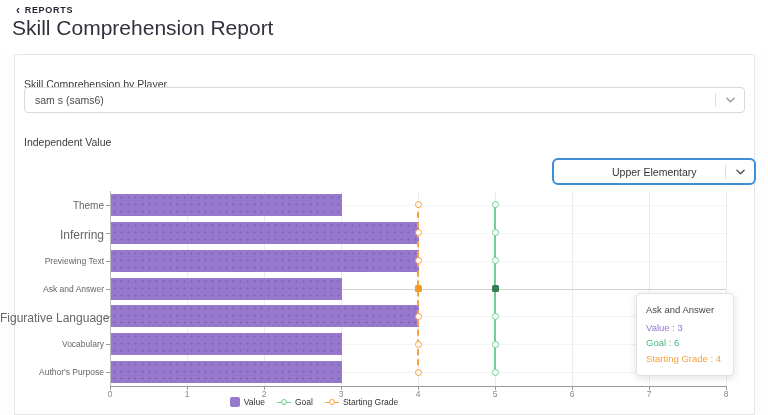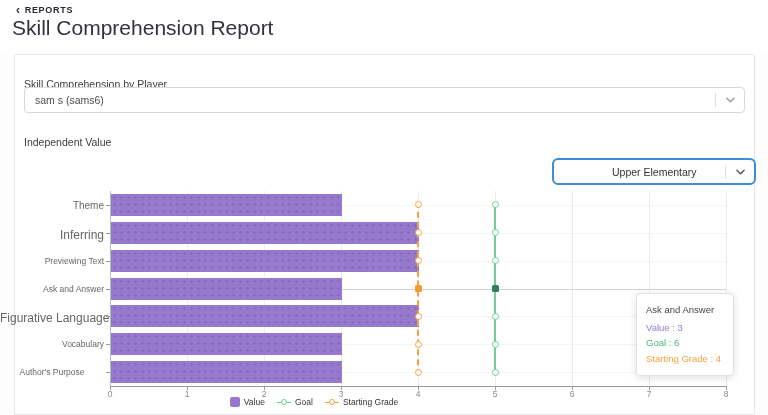--- a/index.html
+++ b/index.html
@@ -143,21 +143,21 @@
     <div style="position: absolute; left: 0px; top: 227.8px; width: 104px; text-align: right; font-size: 12px; color: rgb(102, 102, 102); white-space: nowrap;">Inferring</div>
     <div style="position: absolute; left: 106px; top: 232.8px; width: 4px; height: 1px; background: rgb(153, 153, 153);"></div>
     <div style="position: absolute; left: 0px; top: 255.6px; width: 104px; text-align: right; font-size: 8.5px; color: rgb(102, 102, 102); white-space: nowrap;">Previewing Text</div>
     <div style="position: absolute; left: 106px; top: 260.6px; width: 4px; height: 1px; background: rgb(153, 153, 153);"></div>
     <div style="position: absolute; left: 0px; top: 283.5px; width: 104px; text-align: right; font-size: 8.5px; color: rgb(102, 102, 102); white-space: nowrap;">Ask and Answer</div>
     <div style="position: absolute; left: 106px; top: 288.5px; width: 4px; height: 1px; background: rgb(153, 153, 153);"></div>
     <div style="position: absolute; left: 0px; top: 311.4px; width: 104px; text-align: right; font-size: 12px; color: rgb(102, 102, 102); white-space: nowrap;">Figurative Language</div>
     <div style="position: absolute; left: 106px; top: 316.4px; width: 4px; height: 1px; background: rgb(153, 153, 153);"></div>
     <div style="position: absolute; left: 0px; top: 339.2px; width: 104px; text-align: right; font-size: 8.5px; color: rgb(102, 102, 102); white-space: nowrap;">Vocabulary</div>
     <div style="position: absolute; left: 106px; top: 344.2px; width: 4px; height: 1px; background: rgb(153, 153, 153);"></div>
-    <div style="position: absolute; left: 0px; top: 367.1px; width: 104px; text-align: center; font-size: 8.5px; color: rgb(102, 102, 102); white-space: nowrap;">Author's Purpose</div>
+    <div style="position: absolute; left: 0px; top: 367.1px; width: 104px; text-align: right; font-size: 8.5px; color: rgb(102, 102, 102); white-space: nowrap;">Author's Purpose</div>
     <div style="position: absolute; left: 106px; top: 372.1px; width: 4px; height: 1px; background: rgb(153, 153, 153);"></div>
     <div class="bar" style="position: absolute; left: 111px; top: 193.9px; width: 231px; height: 22px;"></div>
     <div class="bar" style="position: absolute; left: 111px; top: 221.8px; width: 308px; height: 22px;"></div>
     <div class="bar" style="position: absolute; left: 111px; top: 249.6px; width: 308px; height: 22px;"></div>
     <div class="bar" style="position: absolute; left: 111px; top: 277.5px; width: 231px; height: 22px;"></div>
     <div class="bar" style="position: absolute; left: 111px; top: 305.4px; width: 308px; height: 22px;"></div>
     <div class="bar" style="position: absolute; left: 111px; top: 333.2px; width: 231px; height: 22px;"></div>
     <div class="bar" style="position: absolute; left: 111px; top: 361.1px; width: 231px; height: 22px;"></div>
     <div style="position: absolute; left: 417px; top: 201.9px; width: 0px; height: 173.1px; border-left: 2px dashed rgb(249, 161, 61);"></div>
     <div style="position: absolute; left: 414.5px; top: 201.4px; width: 7px; height: 7px; border-radius: 50%; background: rgb(255, 255, 255); border: 1.5px solid rgb(249, 161, 61);"></div>

